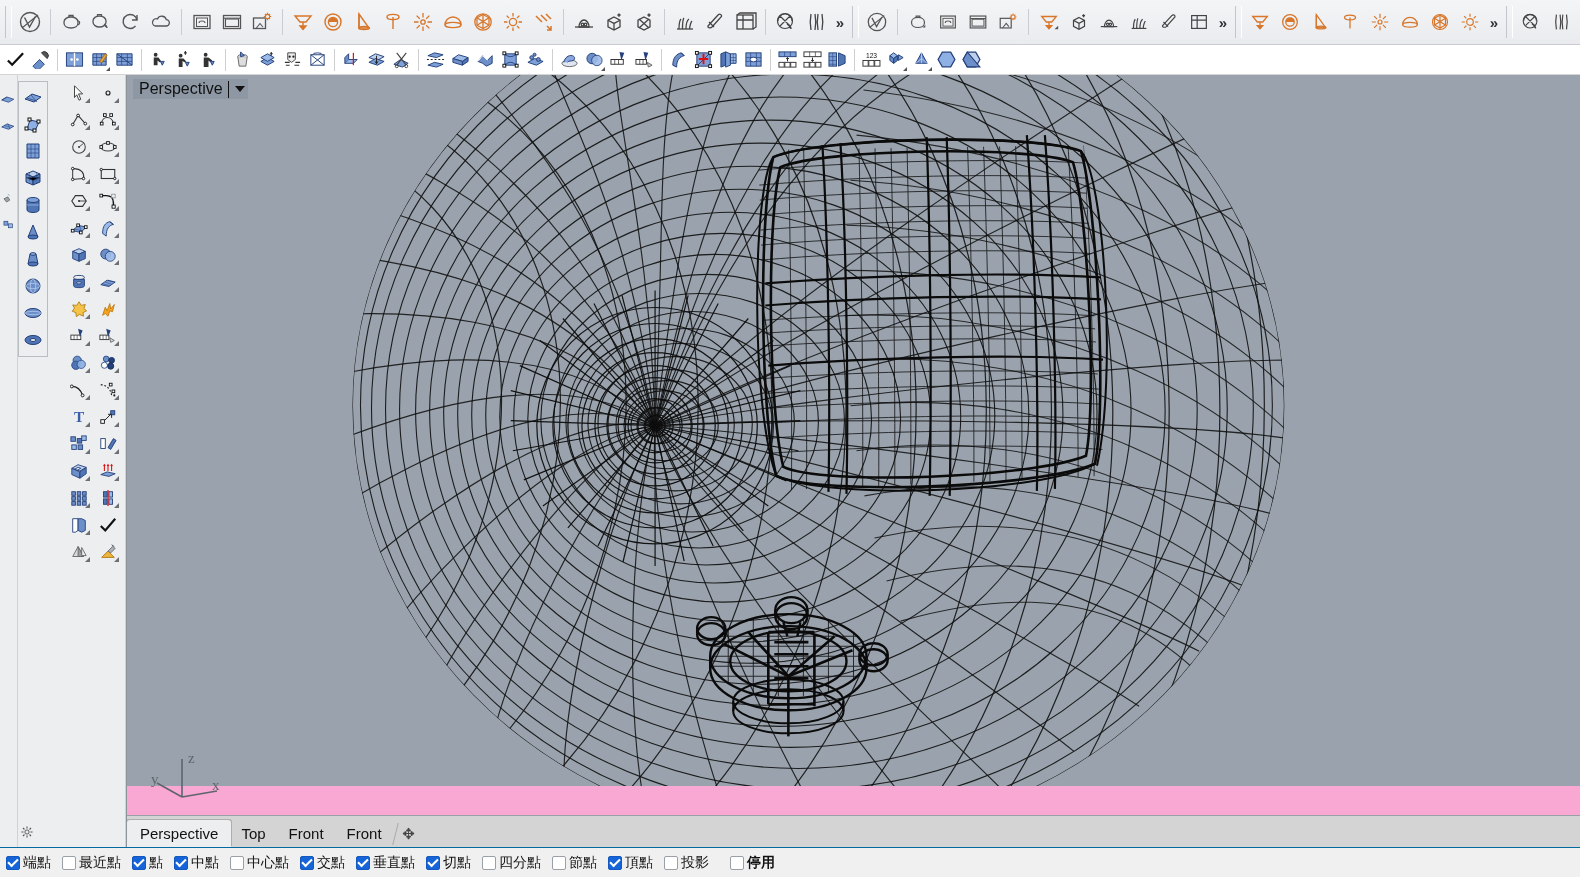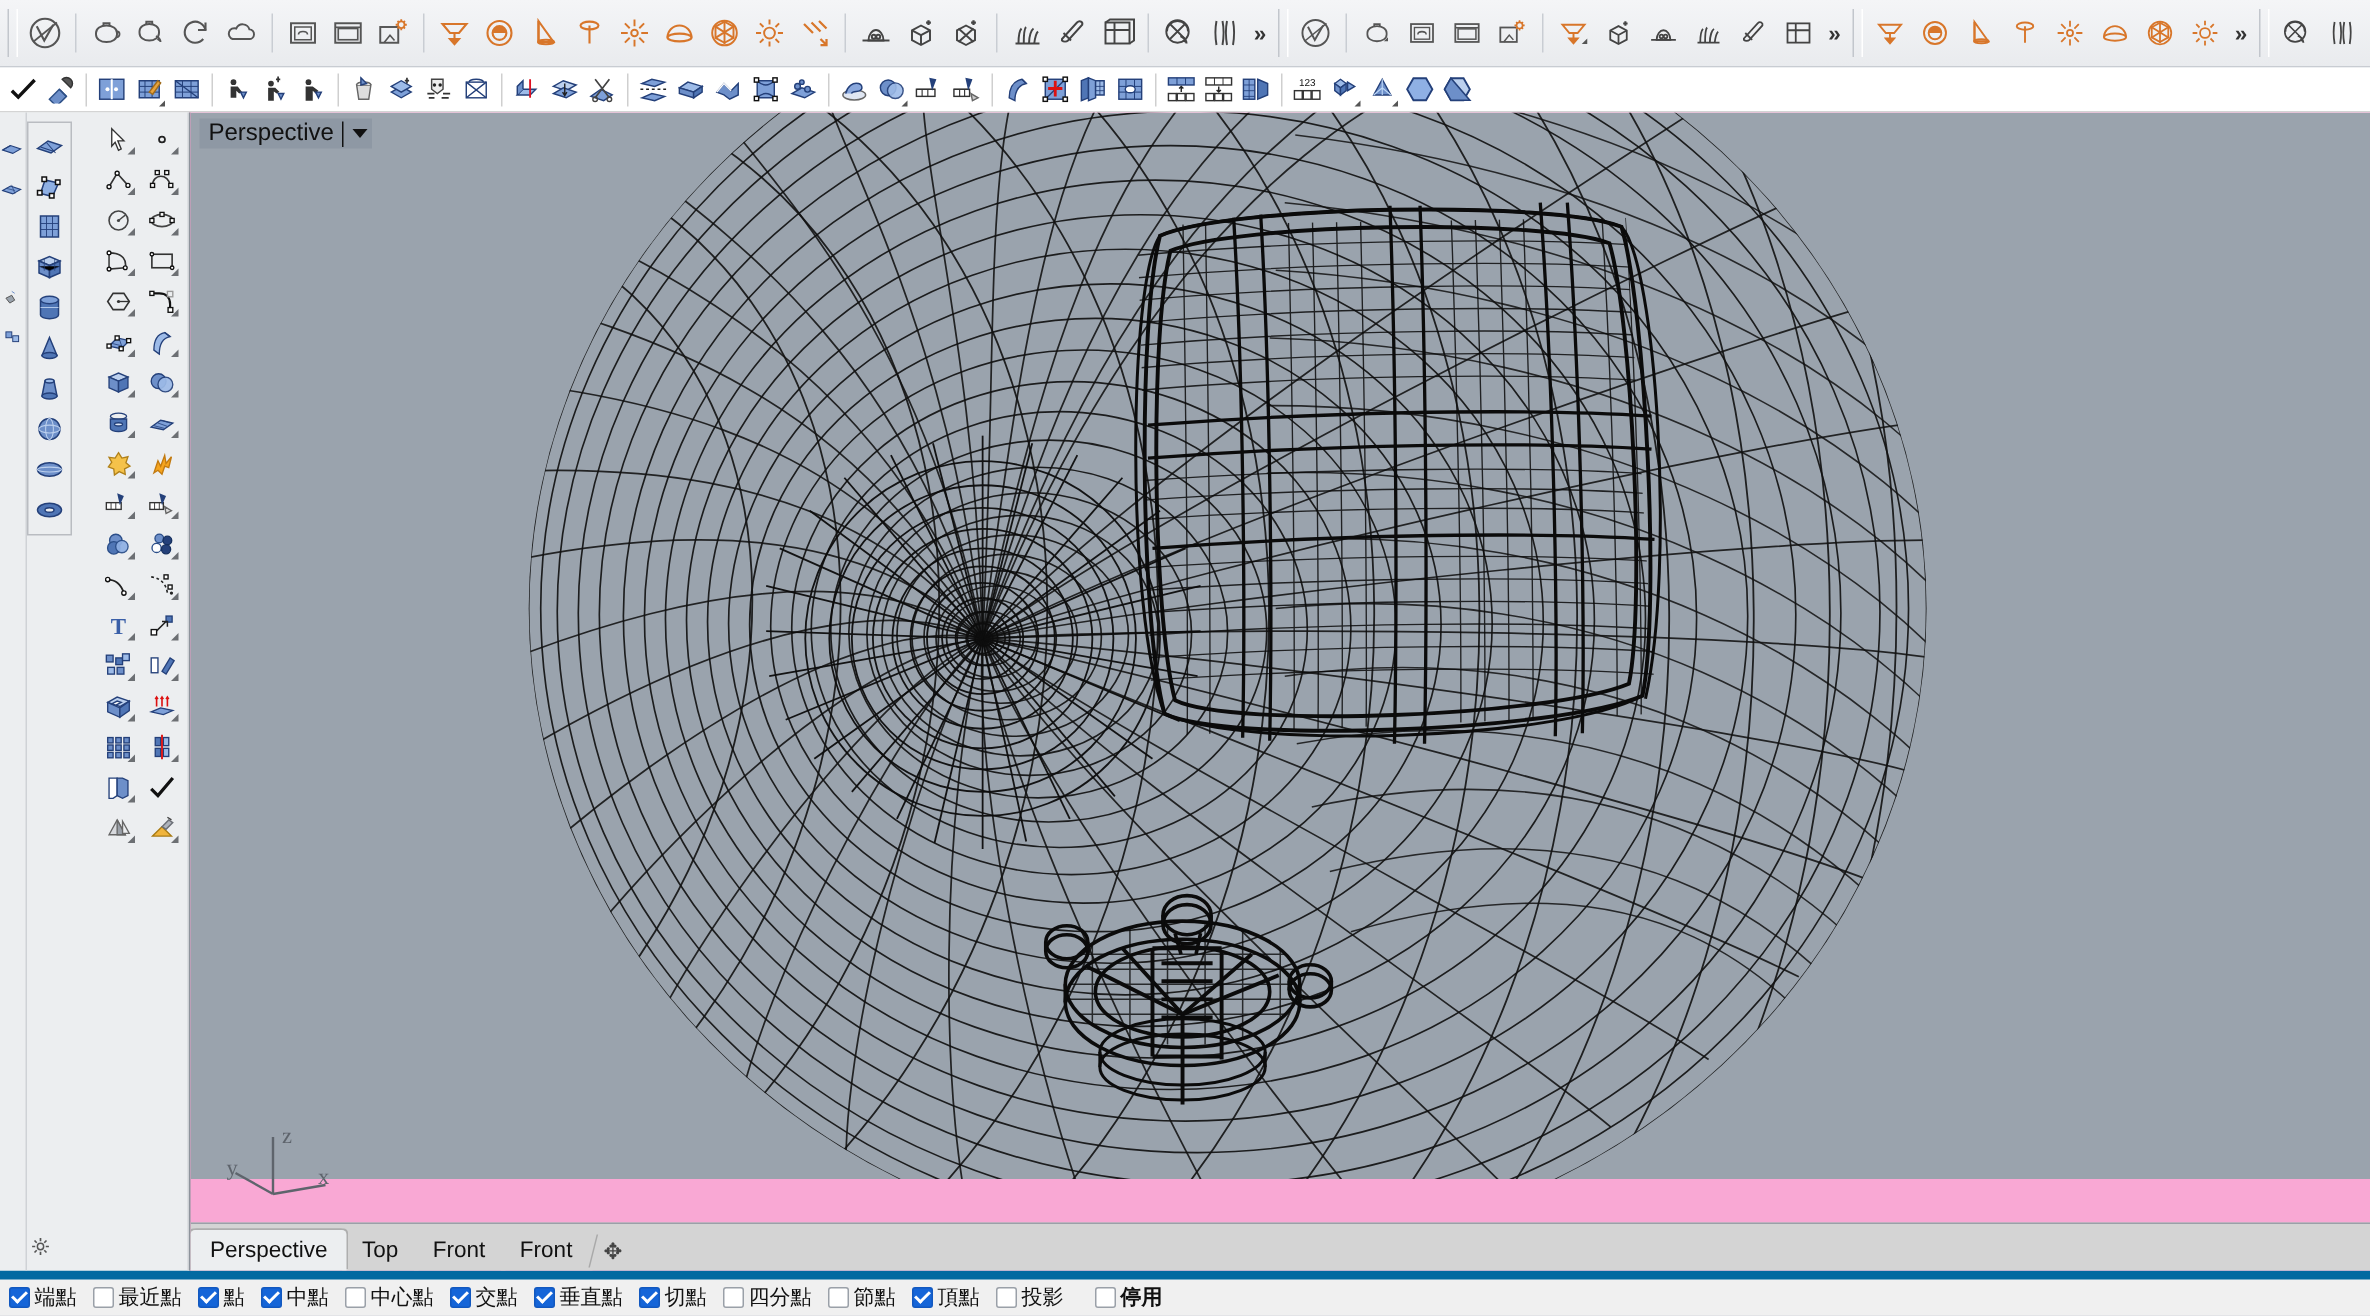--- a/index.html
+++ b/index.html
@@ -233,21 +233,21 @@
   .vtab-add {
     width: 34px; height: 27px;
     display:flex; align-items:center; justify-content:center;
     color:#444; font-size: 15px;
   }
 
   
   .statusbar {
     height: 30px;
     background: #f0f0f0;
-    border-top: 6px solid #0369a1;
+    border-top: 1px solid #0369a1;
     display: flex; align-items: center;
     padding-left: 6px;
     flex: 0 0 auto;
     gap: 0px;
   }
   .osnap {
     display:flex; align-items:center;
     margin-right: 11px;
     font-size: 14px; color:#111;
     white-space: nowrap;

